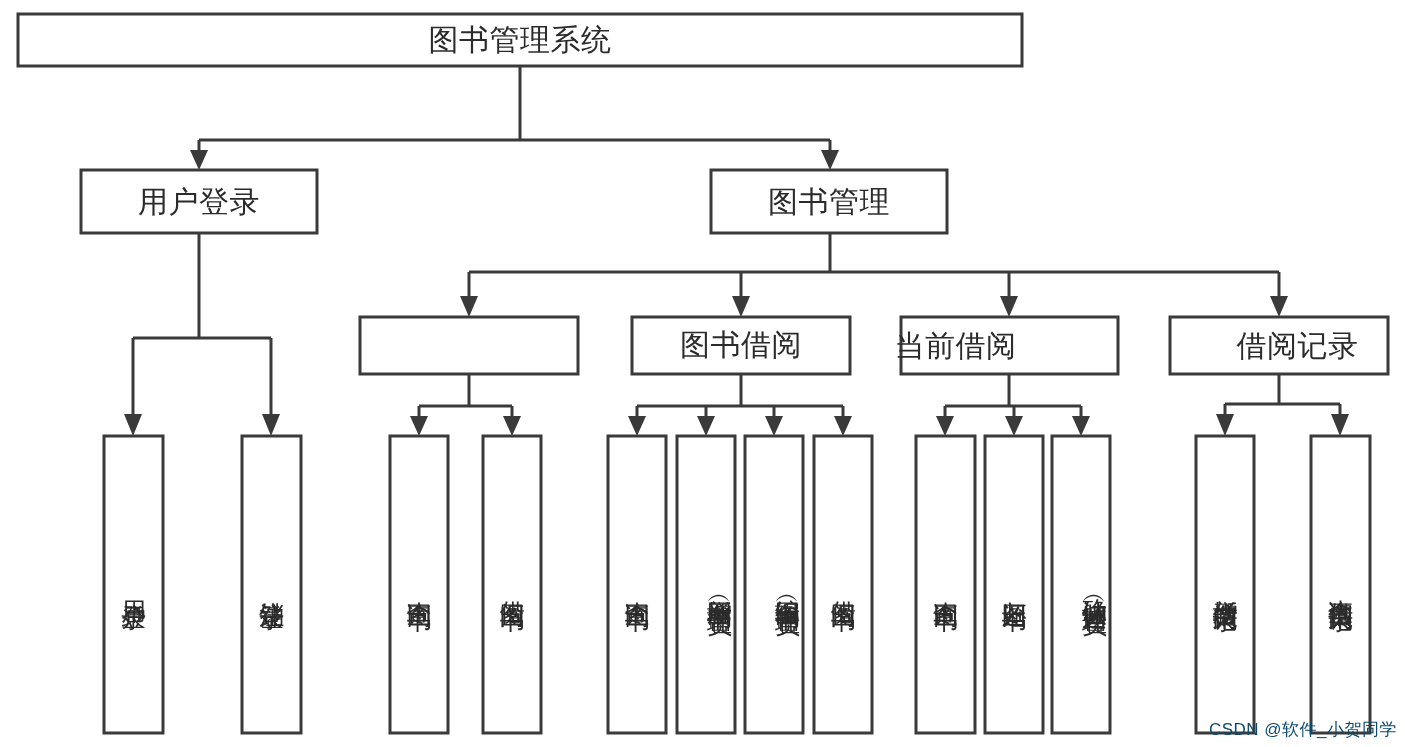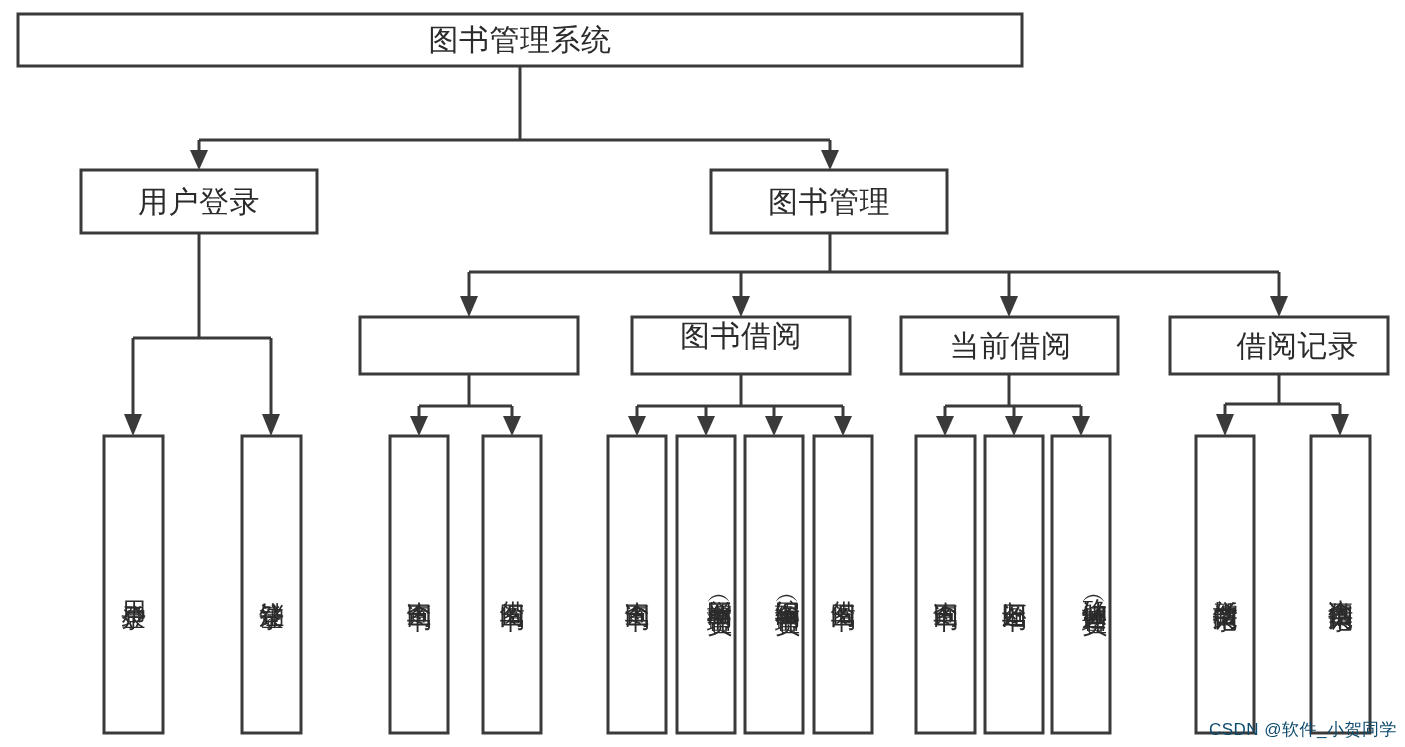--- a/index.html
+++ b/index.html
@@ -169,22 +169,22 @@
       <rect class="node-rect" x="1196" y="436" width="58" height="297"></rect>
       <rect class="node-rect" x="1311" y="436" width="59" height="297"></rect>
     </g>
   </svg>
 
   <div class="node-label horiz" style="left:18px;  top:14px;  width:1004px; height:52px;">图书管理系统</div>
 
   <div class="node-label horiz" style="left:81px;  top:170px; width:236px; height:63px;">用户登录</div>
   <div class="node-label horiz" style="left:711px; top:170px; width:236px; height:63px;">图书管理</div>
 
-  <div class="node-label horiz" style="left:632px;  top:307px; width:218px; height:57px;">图书借阅</div>
-  <div class="node-label horiz" style="left:923px;  top:317px; width:175px; height:57px;">当前借阅</div>
+  <div class="node-label horiz" style="left:632px;  top:318px; width:218px; height:57px;font-family:Liberation Mono, monospace;">图书借阅</div>
+  <div class="node-label horiz" style="left:868px;  top:317px; width:175px; height:57px;">当前借阅</div>
   <div class="node-label horiz" style="left:1170px; top:317px; width:218px; height:57px;padding-left:37px;">借阅记录</div>
 
   <div class="node-label vert" style="left:104px;  top:436px; width:59px; height:297px;">用户登录</div>
   <div class="node-label vert" style="left:242px;  top:436px; width:59px; height:297px;">注销登录</div>
   <div class="node-label vert" style="left:390px;  top:436px; width:58px; height:297px;">查询图书</div>
   <div class="node-label vert" style="left:483px;  top:436px; width:58px; height:297px;">借阅图书</div>
   <div class="node-label vert" style="left:608px;  top:436px; width:58px; height:297px;">查询图书</div>
   <div class="node-label vert" style="left:677px;  top:436px; width:58px; height:297px; align-items:flex-start; padding-top:6px;">新增图书（管理员）</div>
   <div class="node-label vert" style="left:745px;  top:436px; width:58px; height:297px; align-items:flex-start; padding-top:6px;">编辑图书（管理员）</div>
   <div class="node-label vert" style="left:814px;  top:436px; width:58px; height:297px;">借阅图书</div>

